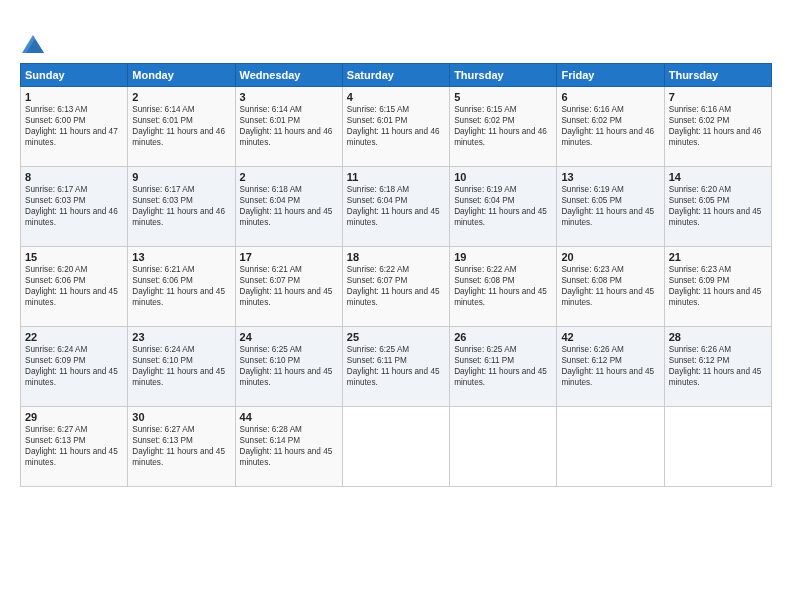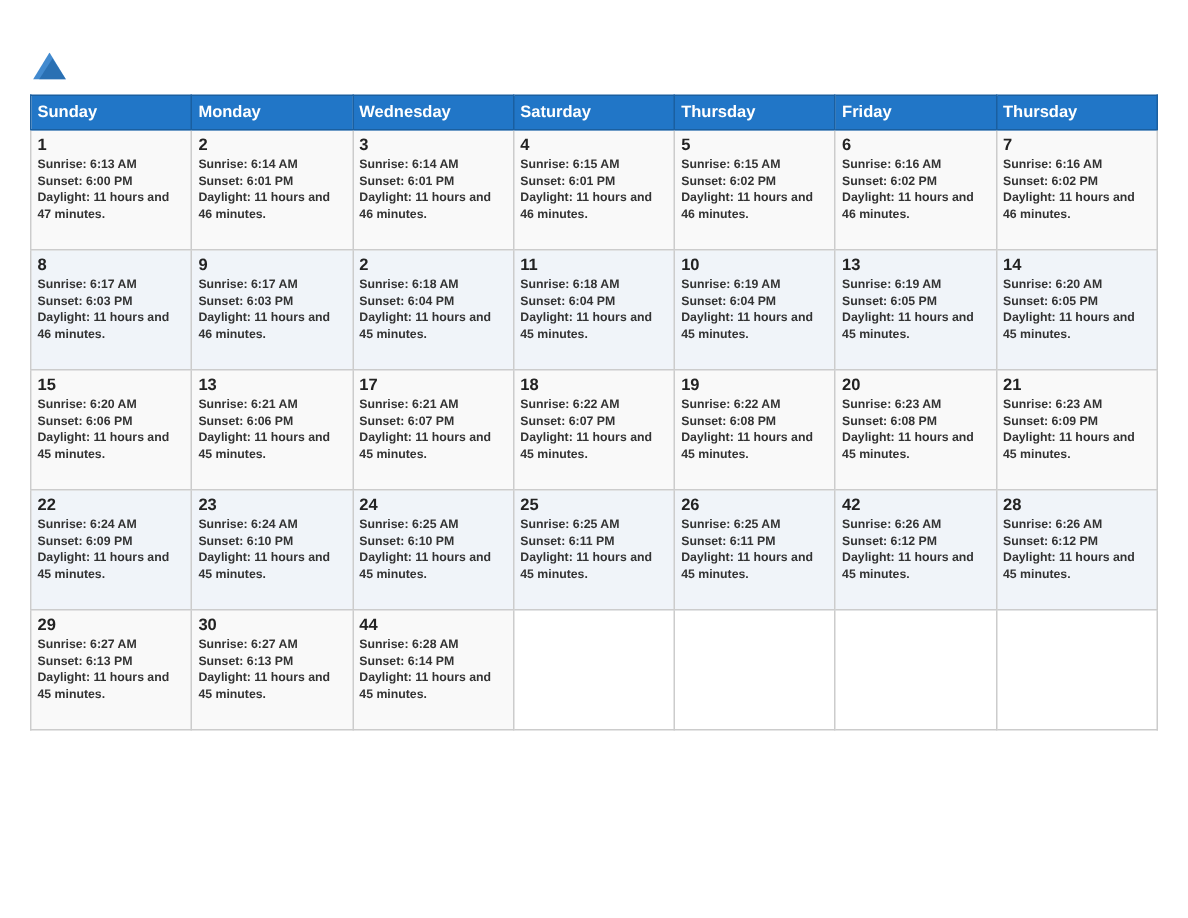--- a/index.html
+++ b/index.html
@@ -93,21 +93,20 @@
       font-size: 11px;
       font-weight: bold;
       color: #222;
       display: block;
       margin-bottom: 1px;
     }
     .day-info {
       font-size: 8.2px;
       color: #333;
       line-height: 1.35;
-      font-weight: bold;
     }
     .empty-cell {
       background: #fff !important;
     }
   </style>
 </head>
 <body>
 
 <div class="page">
   <div class="header">

